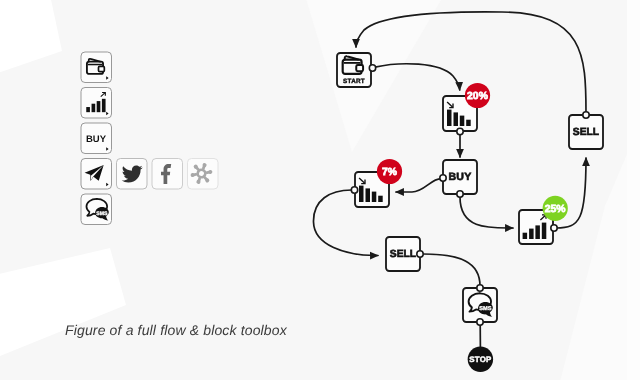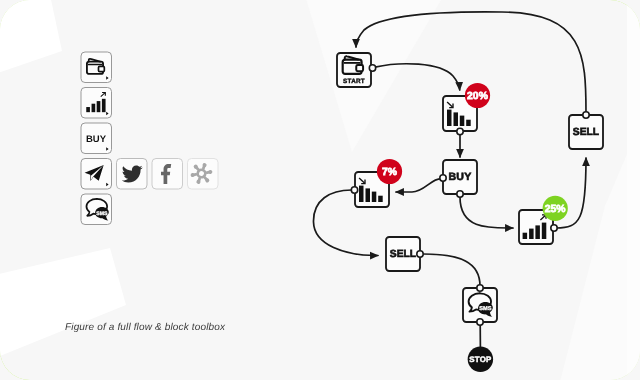--- a/index.html
+++ b/index.html
@@ -1,20 +1,20 @@
 <!DOCTYPE html>
 <html><head>
 <meta charset="utf-8">
 <style>
   html,body{margin:0;padding:0;}
   body{width:640px;height:380px;overflow:hidden;background:#f7f7f7;
        font-family:"Liberation Sans",sans-serif;-webkit-font-smoothing:antialiased;text-rendering:geometricPrecision;}
-  #stage{position:relative;width:640px;height:380px;overflow:hidden;background:#bef264;border-radius:30px;}
+  #stage{position:relative;width:640px;height:380px;overflow:hidden;background:#bef264;}
   svg.layer{position:absolute;left:0;top:0;}
-  .caption{position:absolute;left:65px;top:322px;font-style:italic;font-size:10px;color:#3b3b3b;
+  .caption{position:absolute;left:65px;top:322px;font-style:italic;font-size:14px;color:#3b3b3b;
            white-space:nowrap;letter-spacing:0.15px;}
 </style>
 </head>
 <body>
 
 <div id="stage">
 
   <svg class="layer" width="640" height="380" viewBox="0 0 640 380">
     <rect x="0" y="0" width="640" height="380" fill="#f7f7f7"></rect>
     <polygon points="-5,-5 50,-5 62,51 -5,74" fill="#ffffff"></polygon>

